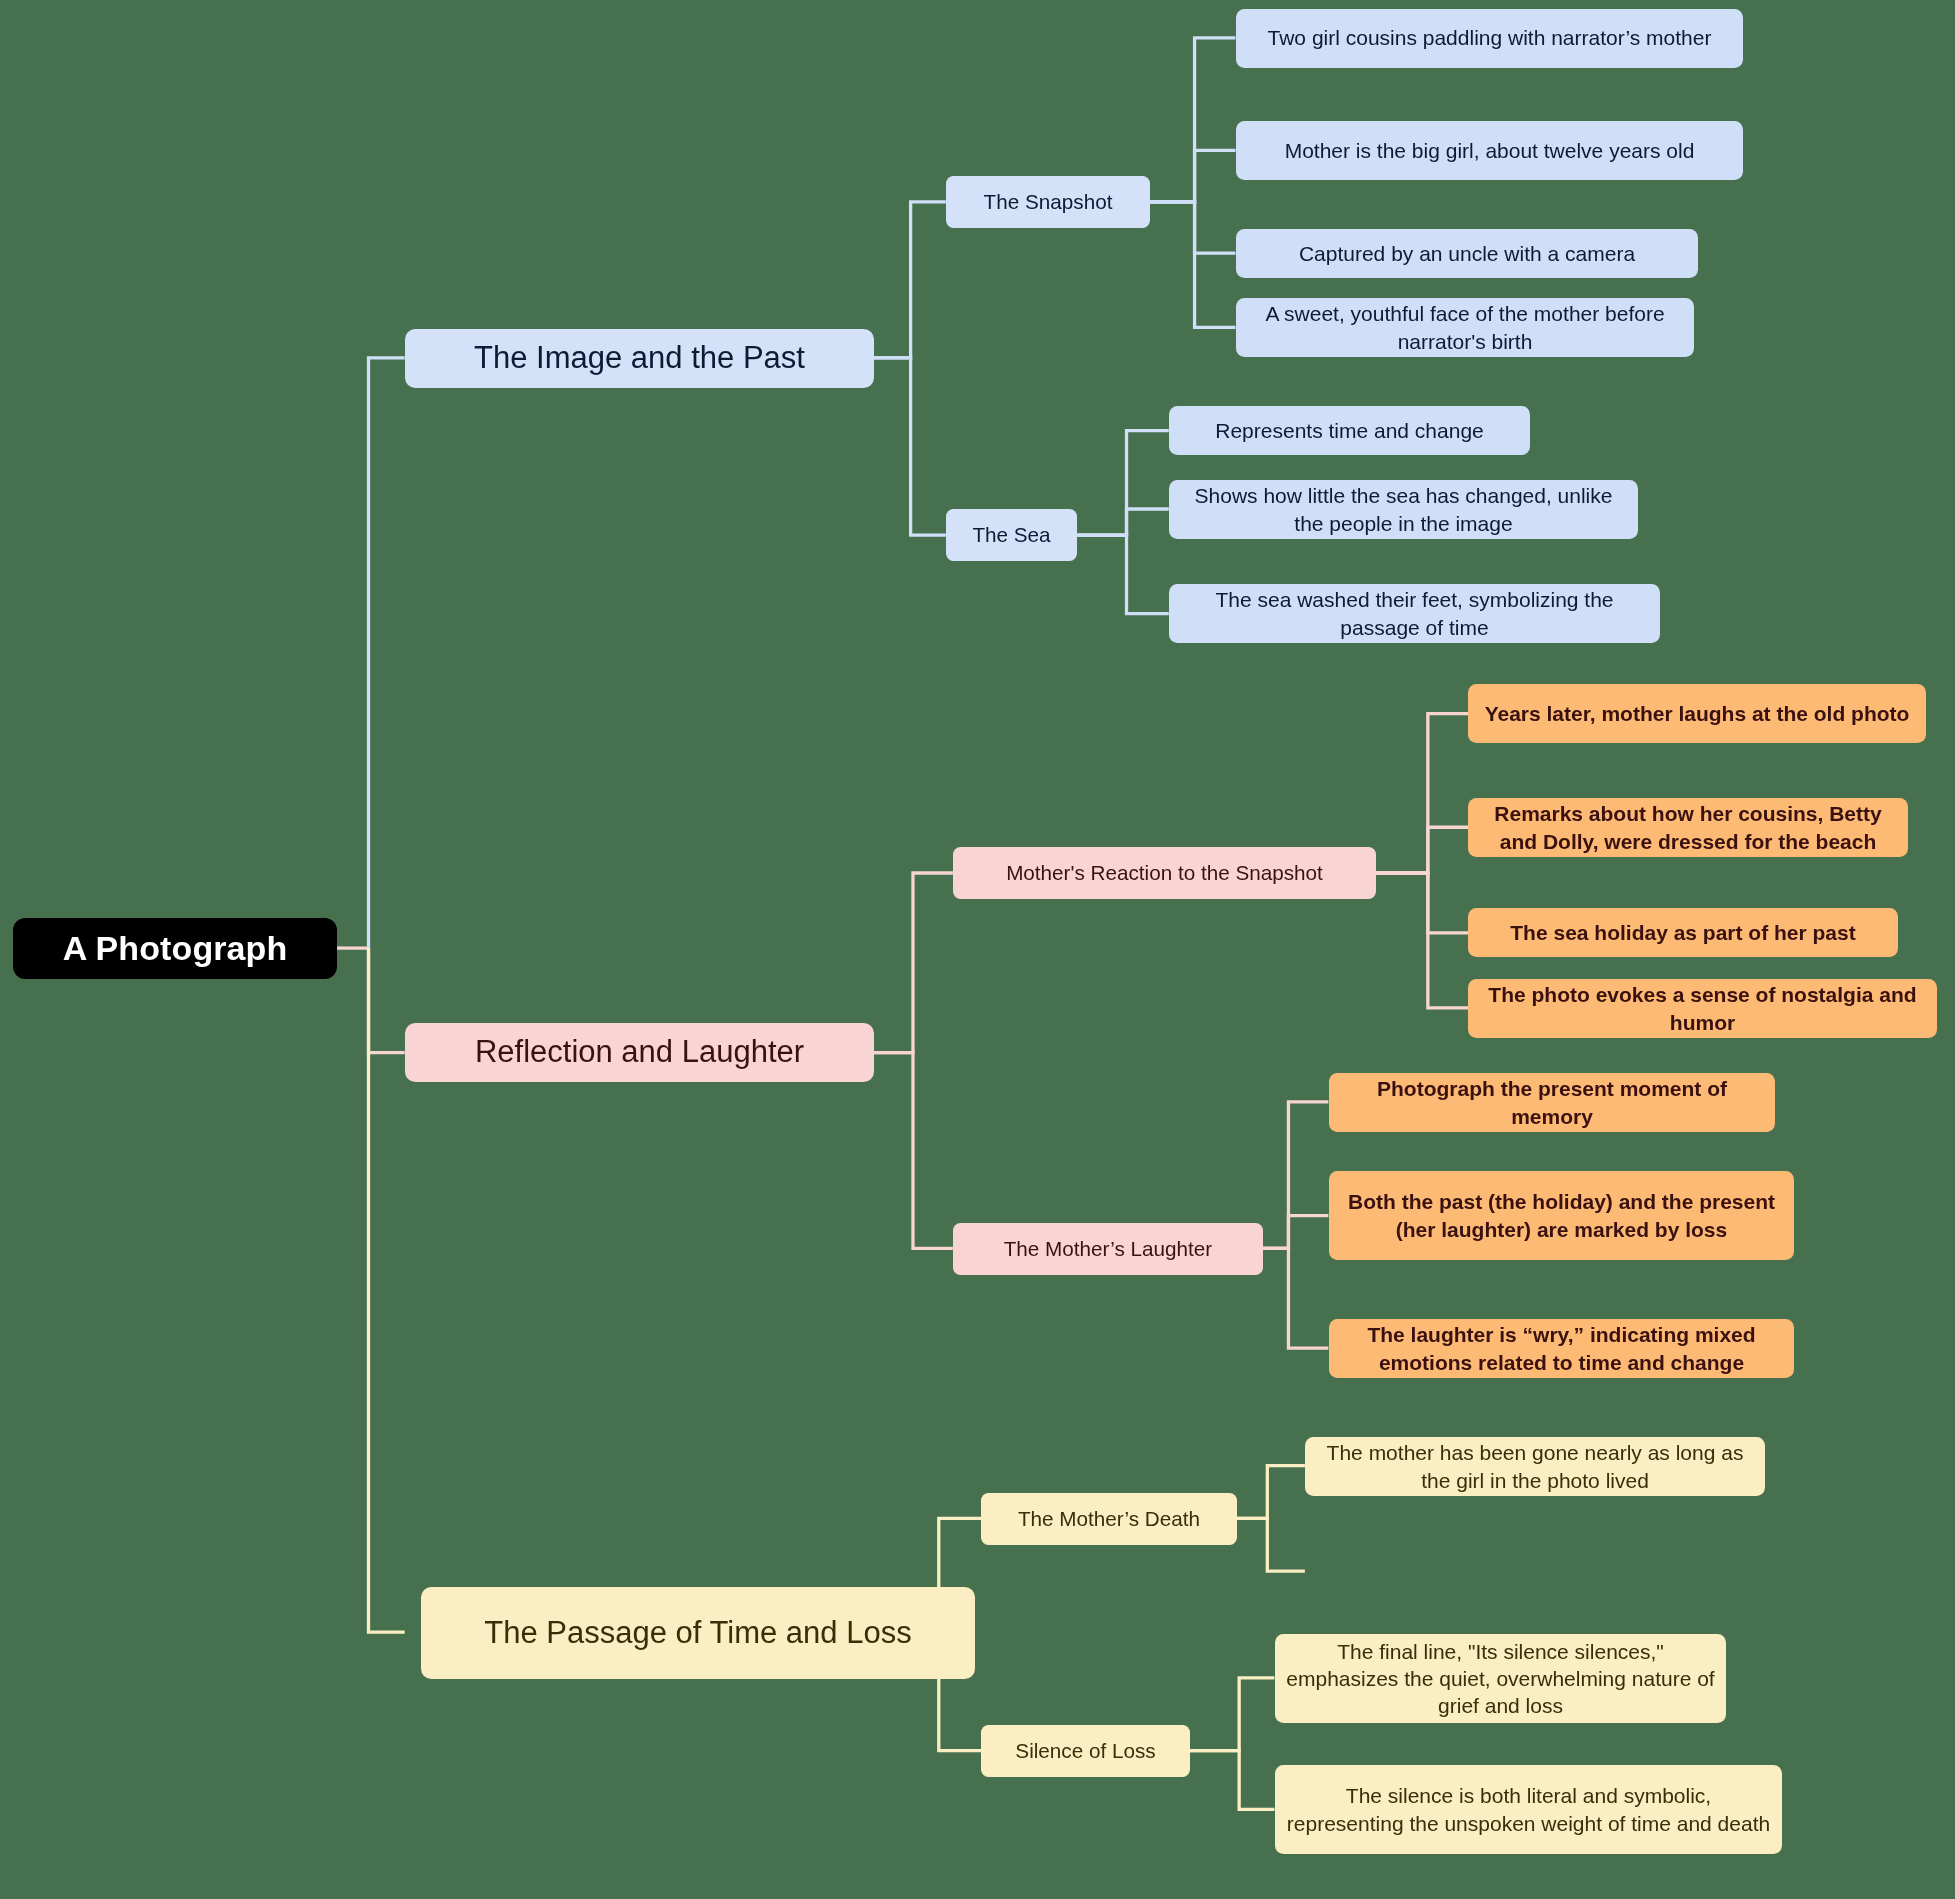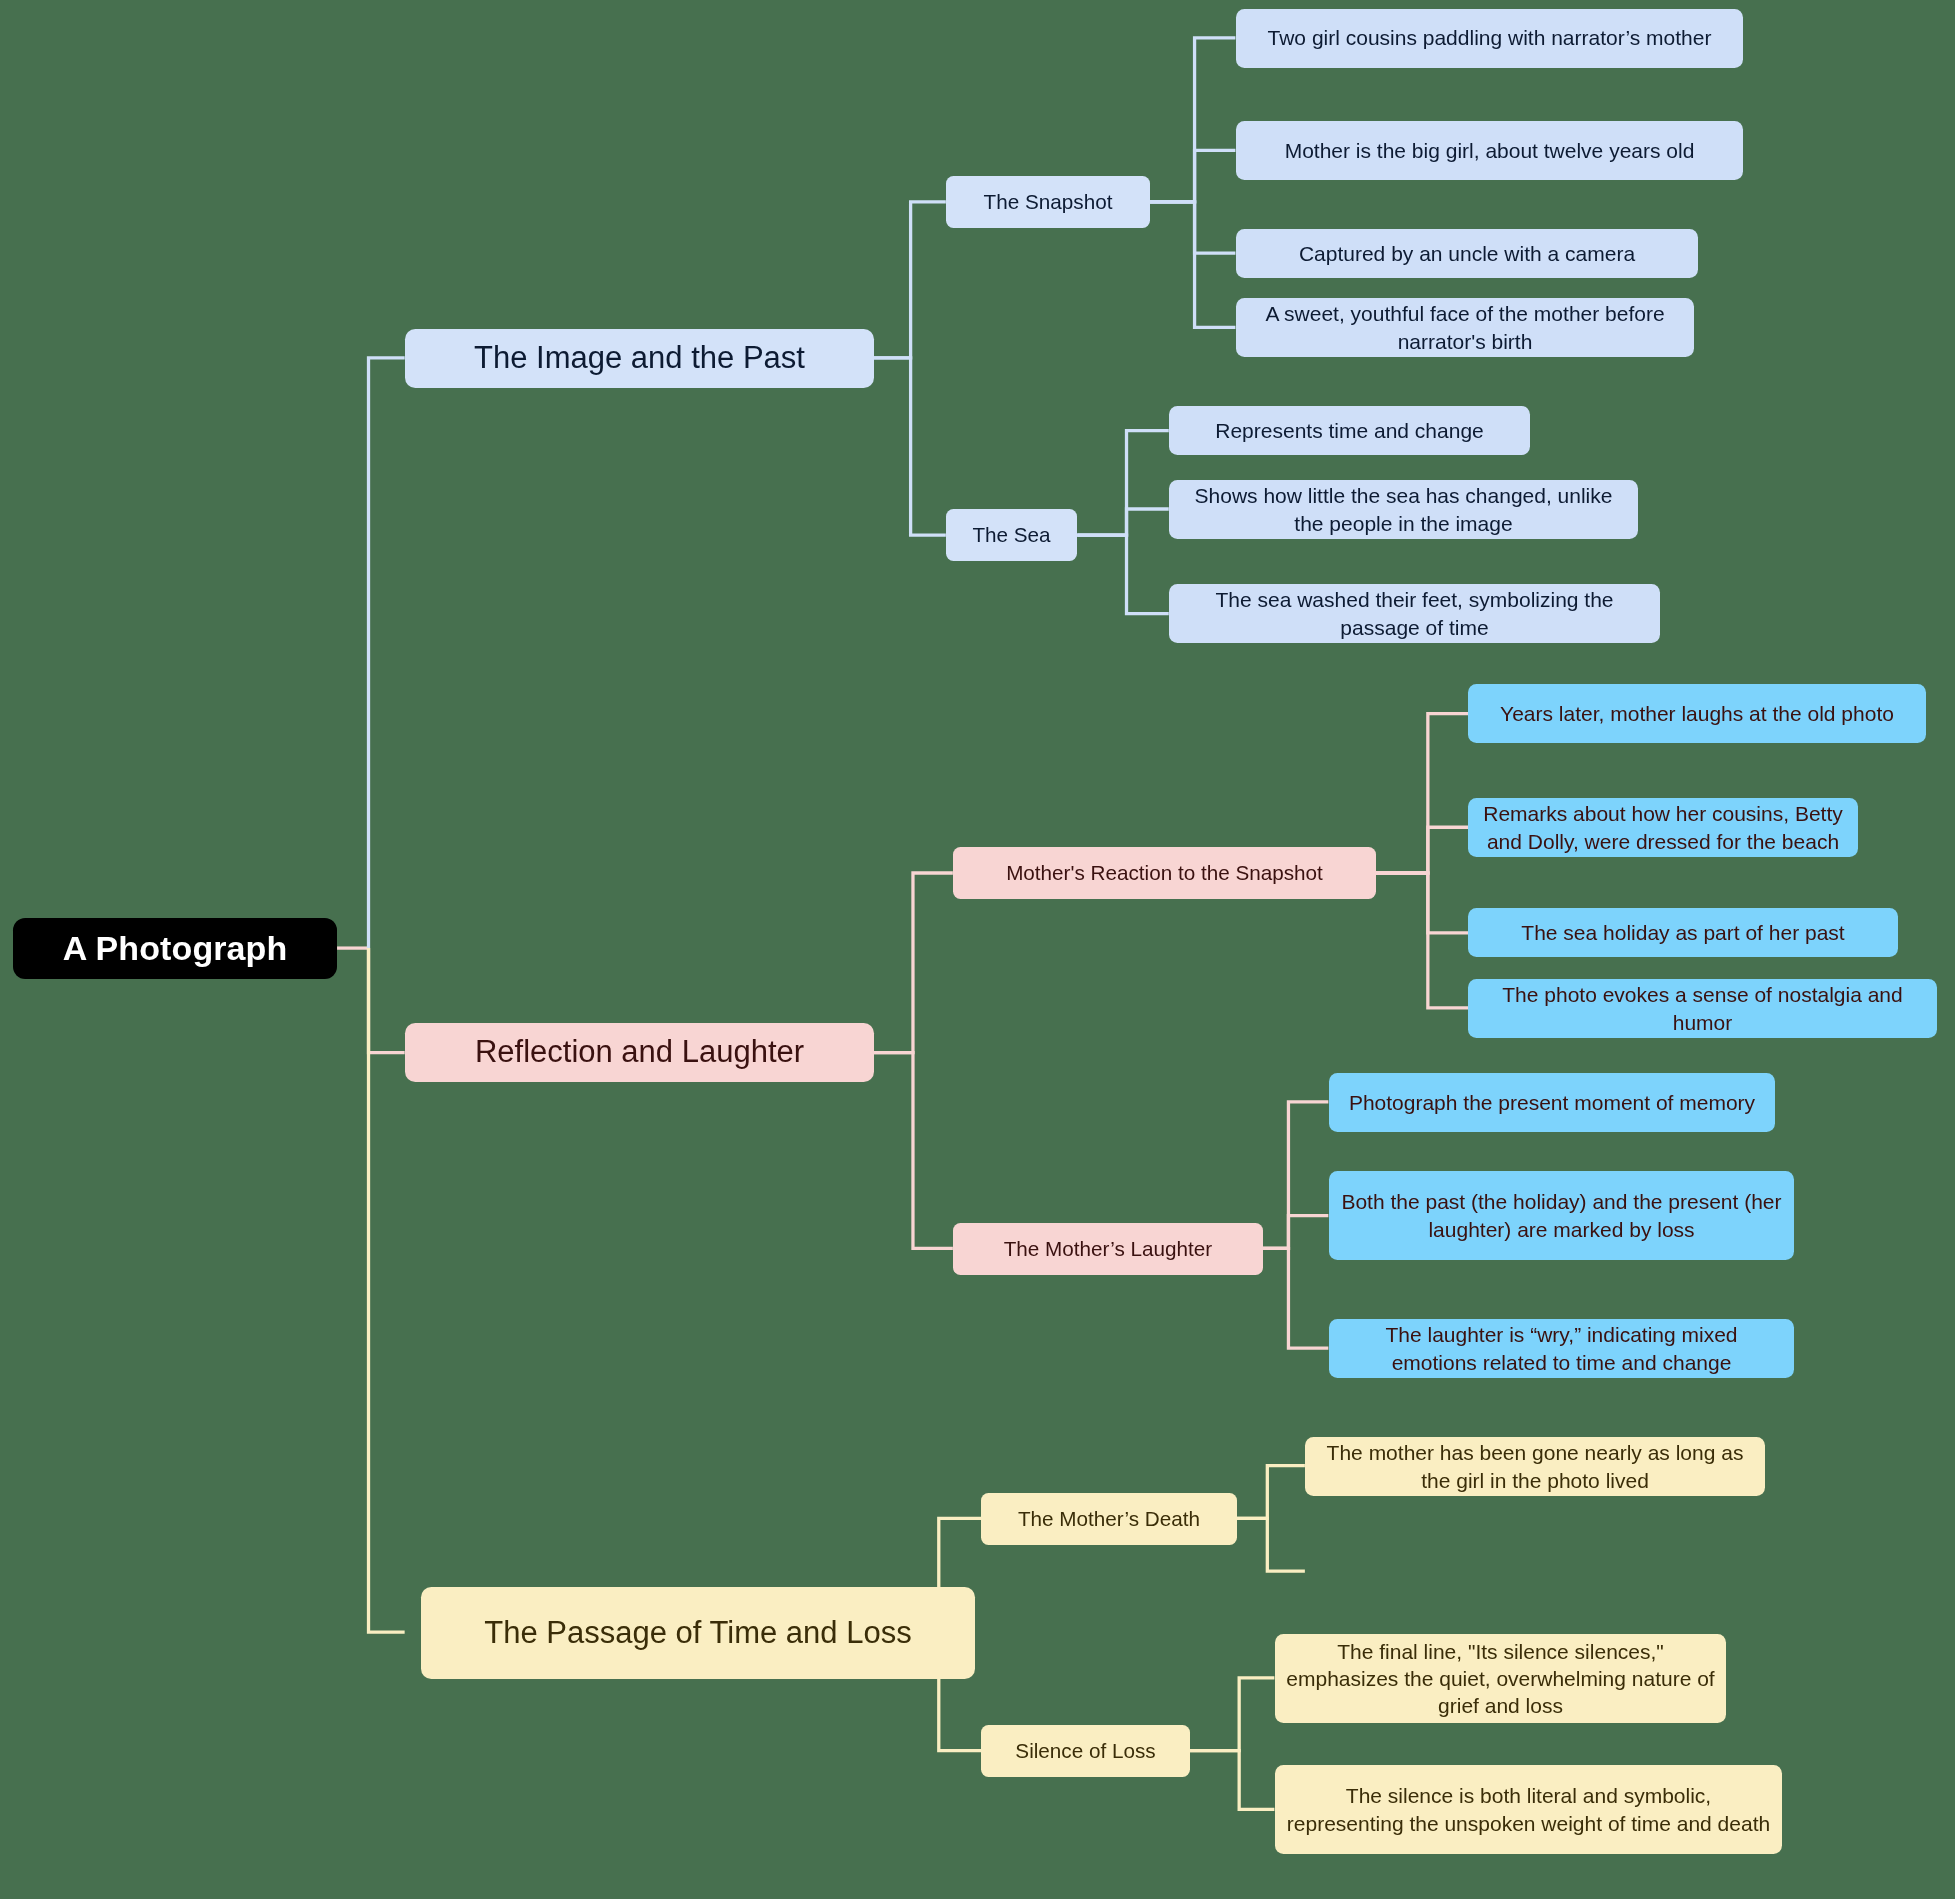--- a/index.html
+++ b/index.html
@@ -41,21 +41,21 @@
 
   
   .sub{font-size:20.7px;border-radius:7.5px;padding:3.8px 9.4px;}
   .sub.blue  {background:#d3e2f9;color:#0d1b33;}
   .sub.pink  {background:#f8d5d3;color:#3a1110;}
   .sub.yellow{background:#faeec2;color:#3a2d08;}
 
   
   .leaf{font-size:21px;border-radius:8.5px;padding:4.7px 11.3px;}
   .leaf.blue  {background:#cfdff8;color:#0d1b33;}
-  .leaf.pink  {background:#7dd3fc;color:#3a1110;}
+  .leaf.pink  {background:#fdba74;color:#3a1110;font-weight:bold;}
   .leaf.yellow{background:#faeec2;color:#3a2d08;}
 </style>
 </head>
 <body>
 
 <div id="canvas">
   <svg id="wires" xmlns="http://www.w3.org/2000/svg" viewBox="0 0 4165 4046" width="1955" height="1899">
       <path d="M 718 2020 H 785" fill="none" stroke="#f8d5d3" stroke-width="7" stroke-linecap="butt"></path>
       <path d="M 785 2020 V 762.5 H 862" fill="none" stroke="#cfdff8" stroke-width="7" stroke-linecap="butt"></path>
       <path d="M 1862 762.5 H 1940 V 430 H 2015" fill="none" stroke="#cfdff8" stroke-width="7" stroke-linecap="butt"></path>
@@ -92,21 +92,21 @@
     <div class="node leaf blue" style="left: 1236px; top: 121px; width: 507px; height: 59px;">Mother is the big girl, about twelve years old</div>
     <div class="node leaf blue" style="left: 1236px; top: 229px; width: 462px; height: 49px;">Captured by an uncle with a camera</div>
     <div class="node leaf blue" style="left: 1236px; top: 298px; width: 458px; height: 59px;">A sweet, youthful face of the mother before narrator's birth</div>
     <div class="node sub blue" style="left: 946px; top: 509px; width: 131px; height: 52px;">The Sea</div>
     <div class="node leaf blue" style="left: 1169px; top: 406px; width: 361px; height: 49px;">Represents time and change</div>
     <div class="node leaf blue" style="left: 1169px; top: 480px; width: 469px; height: 59px;">Shows how little the sea has changed, unlike the people in the image</div>
     <div class="node leaf blue" style="left: 1169px; top: 584px; width: 491px; height: 59px;">The sea washed their feet, symbolizing the passage of time</div>
     <div class="node branch pink" style="left: 405px; top: 1023px; width: 469px; height: 59px;">Reflection and Laughter</div>
     <div class="node sub pink" style="left: 953px; top: 847px; width: 423px; height: 52px;">Mother's Reaction to the Snapshot</div>
     <div class="node leaf pink" style="left: 1468px; top: 684px; width: 458px; height: 59px;">Years later, mother laughs at the old photo</div>
-    <div class="node leaf pink" style="left: 1468px; top: 798px; width: 390px; height: 59px;">Remarks about how her cousins, Betty and Dolly, were dressed for the beach</div>
+    <div class="node leaf pink" style="left: 1468px; top: 798px; width: 440px; height: 59px;">Remarks about how her cousins, Betty and Dolly, were dressed for the beach</div>
     <div class="node leaf pink" style="left: 1468px; top: 908px; width: 430px; height: 49px;">The sea holiday as part of her past</div>
     <div class="node leaf pink" style="left: 1468px; top: 979px; width: 469px; height: 59px;">The photo evokes a sense of nostalgia and humor</div>
     <div class="node sub pink" style="left: 953px; top: 1223px; width: 310px; height: 52px;">The Mother’s Laughter</div>
     <div class="node leaf pink" style="left: 1329px; top: 1073px; width: 446px; height: 59px;">Photograph the present moment of memory</div>
     <div class="node leaf pink" style="left: 1329px; top: 1171px; width: 465px; height: 89px;">Both the past (the holiday) and the present (her laughter) are marked by loss</div>
     <div class="node leaf pink" style="left: 1329px; top: 1319px; width: 465px; height: 59px;">The laughter is “wry,” indicating mixed emotions related to time and change</div>
     <div class="node branch yellow" style="left: 421px; top: 1587px; width: 554px; height: 92px; text-align: right;">The Passage of Time and Loss</div>
     <div class="node sub yellow" style="left: 981px; top: 1493px; width: 256px; height: 52px;">The Mother’s Death</div>
     <div class="node leaf yellow" style="left: 1305px; top: 1437px; width: 460px; height: 59px;">The mother has been gone nearly as long as the girl in the photo lived</div>
     <div class="node sub yellow" style="left: 981px; top: 1725px; width: 209px; height: 52px;">Silence of Loss</div>

